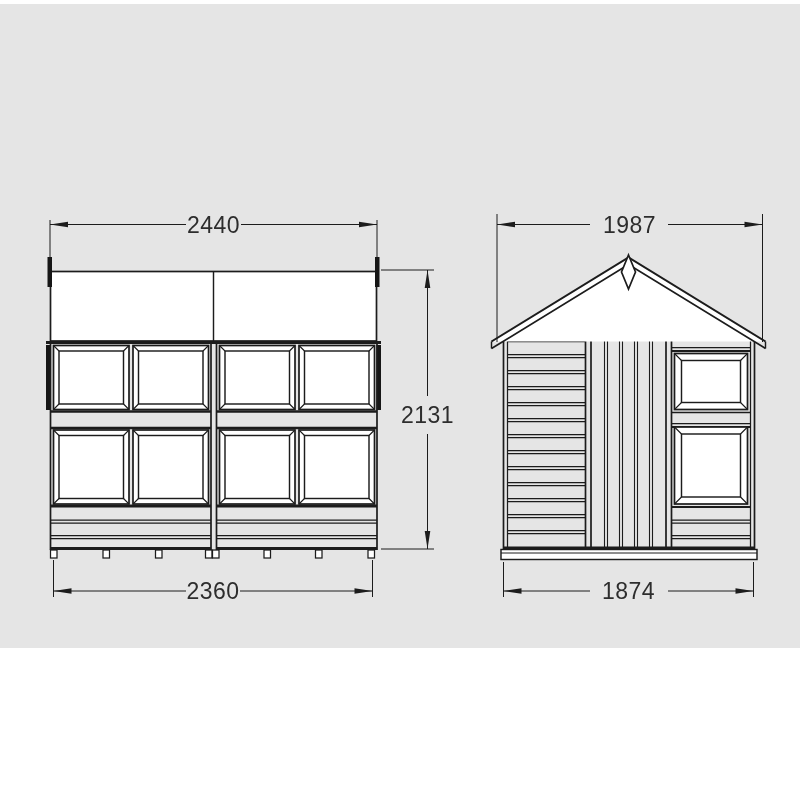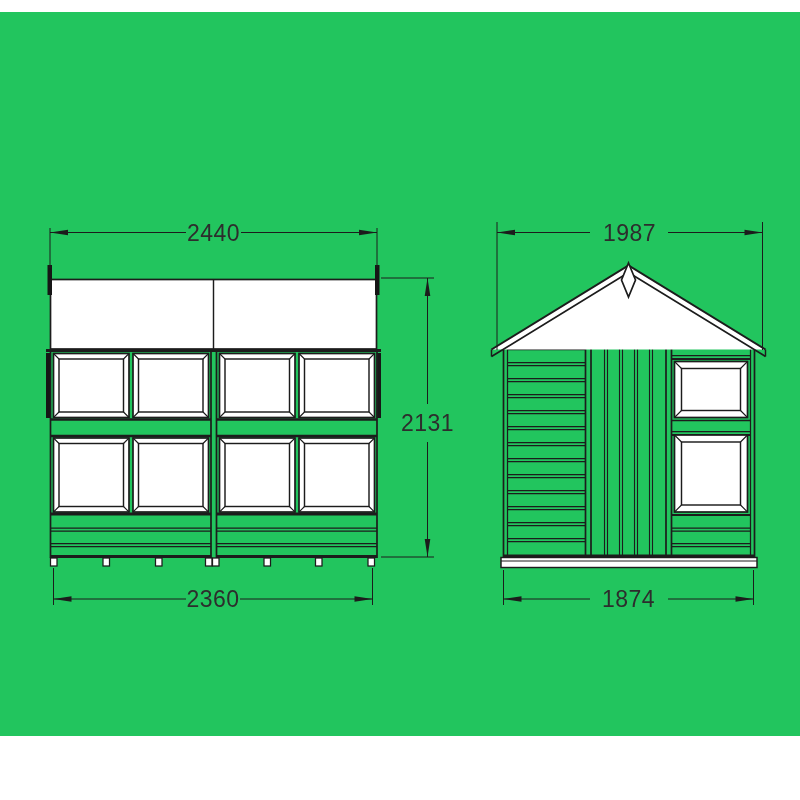--- a/index.html
+++ b/index.html
@@ -1,16 +1,16 @@
 <!DOCTYPE html>
 <html><head>
 <meta charset="utf-8">
 <style>
   html,body{margin:0;padding:0;background:#ffffff;}
-  .stage{position:relative;width:800px;height:724px;background:#22c55e;margin:12px auto;
+  .stage{position:relative;width:800px;height:644px;background:#e5e5e5;margin:4px auto;
          font-family:"Liberation Sans", sans-serif;}
   svg{display:block}
   
   .ln{stroke:#1c1c1c;fill:none;stroke-linecap:butt}
   .w10{stroke-width:1}
   .w11{stroke-width:1.1}
   .w12{stroke-width:1.25}
   .w14{stroke-width:1.45}
   .w17{stroke-width:1.7}
   .w20{stroke-width:2}

